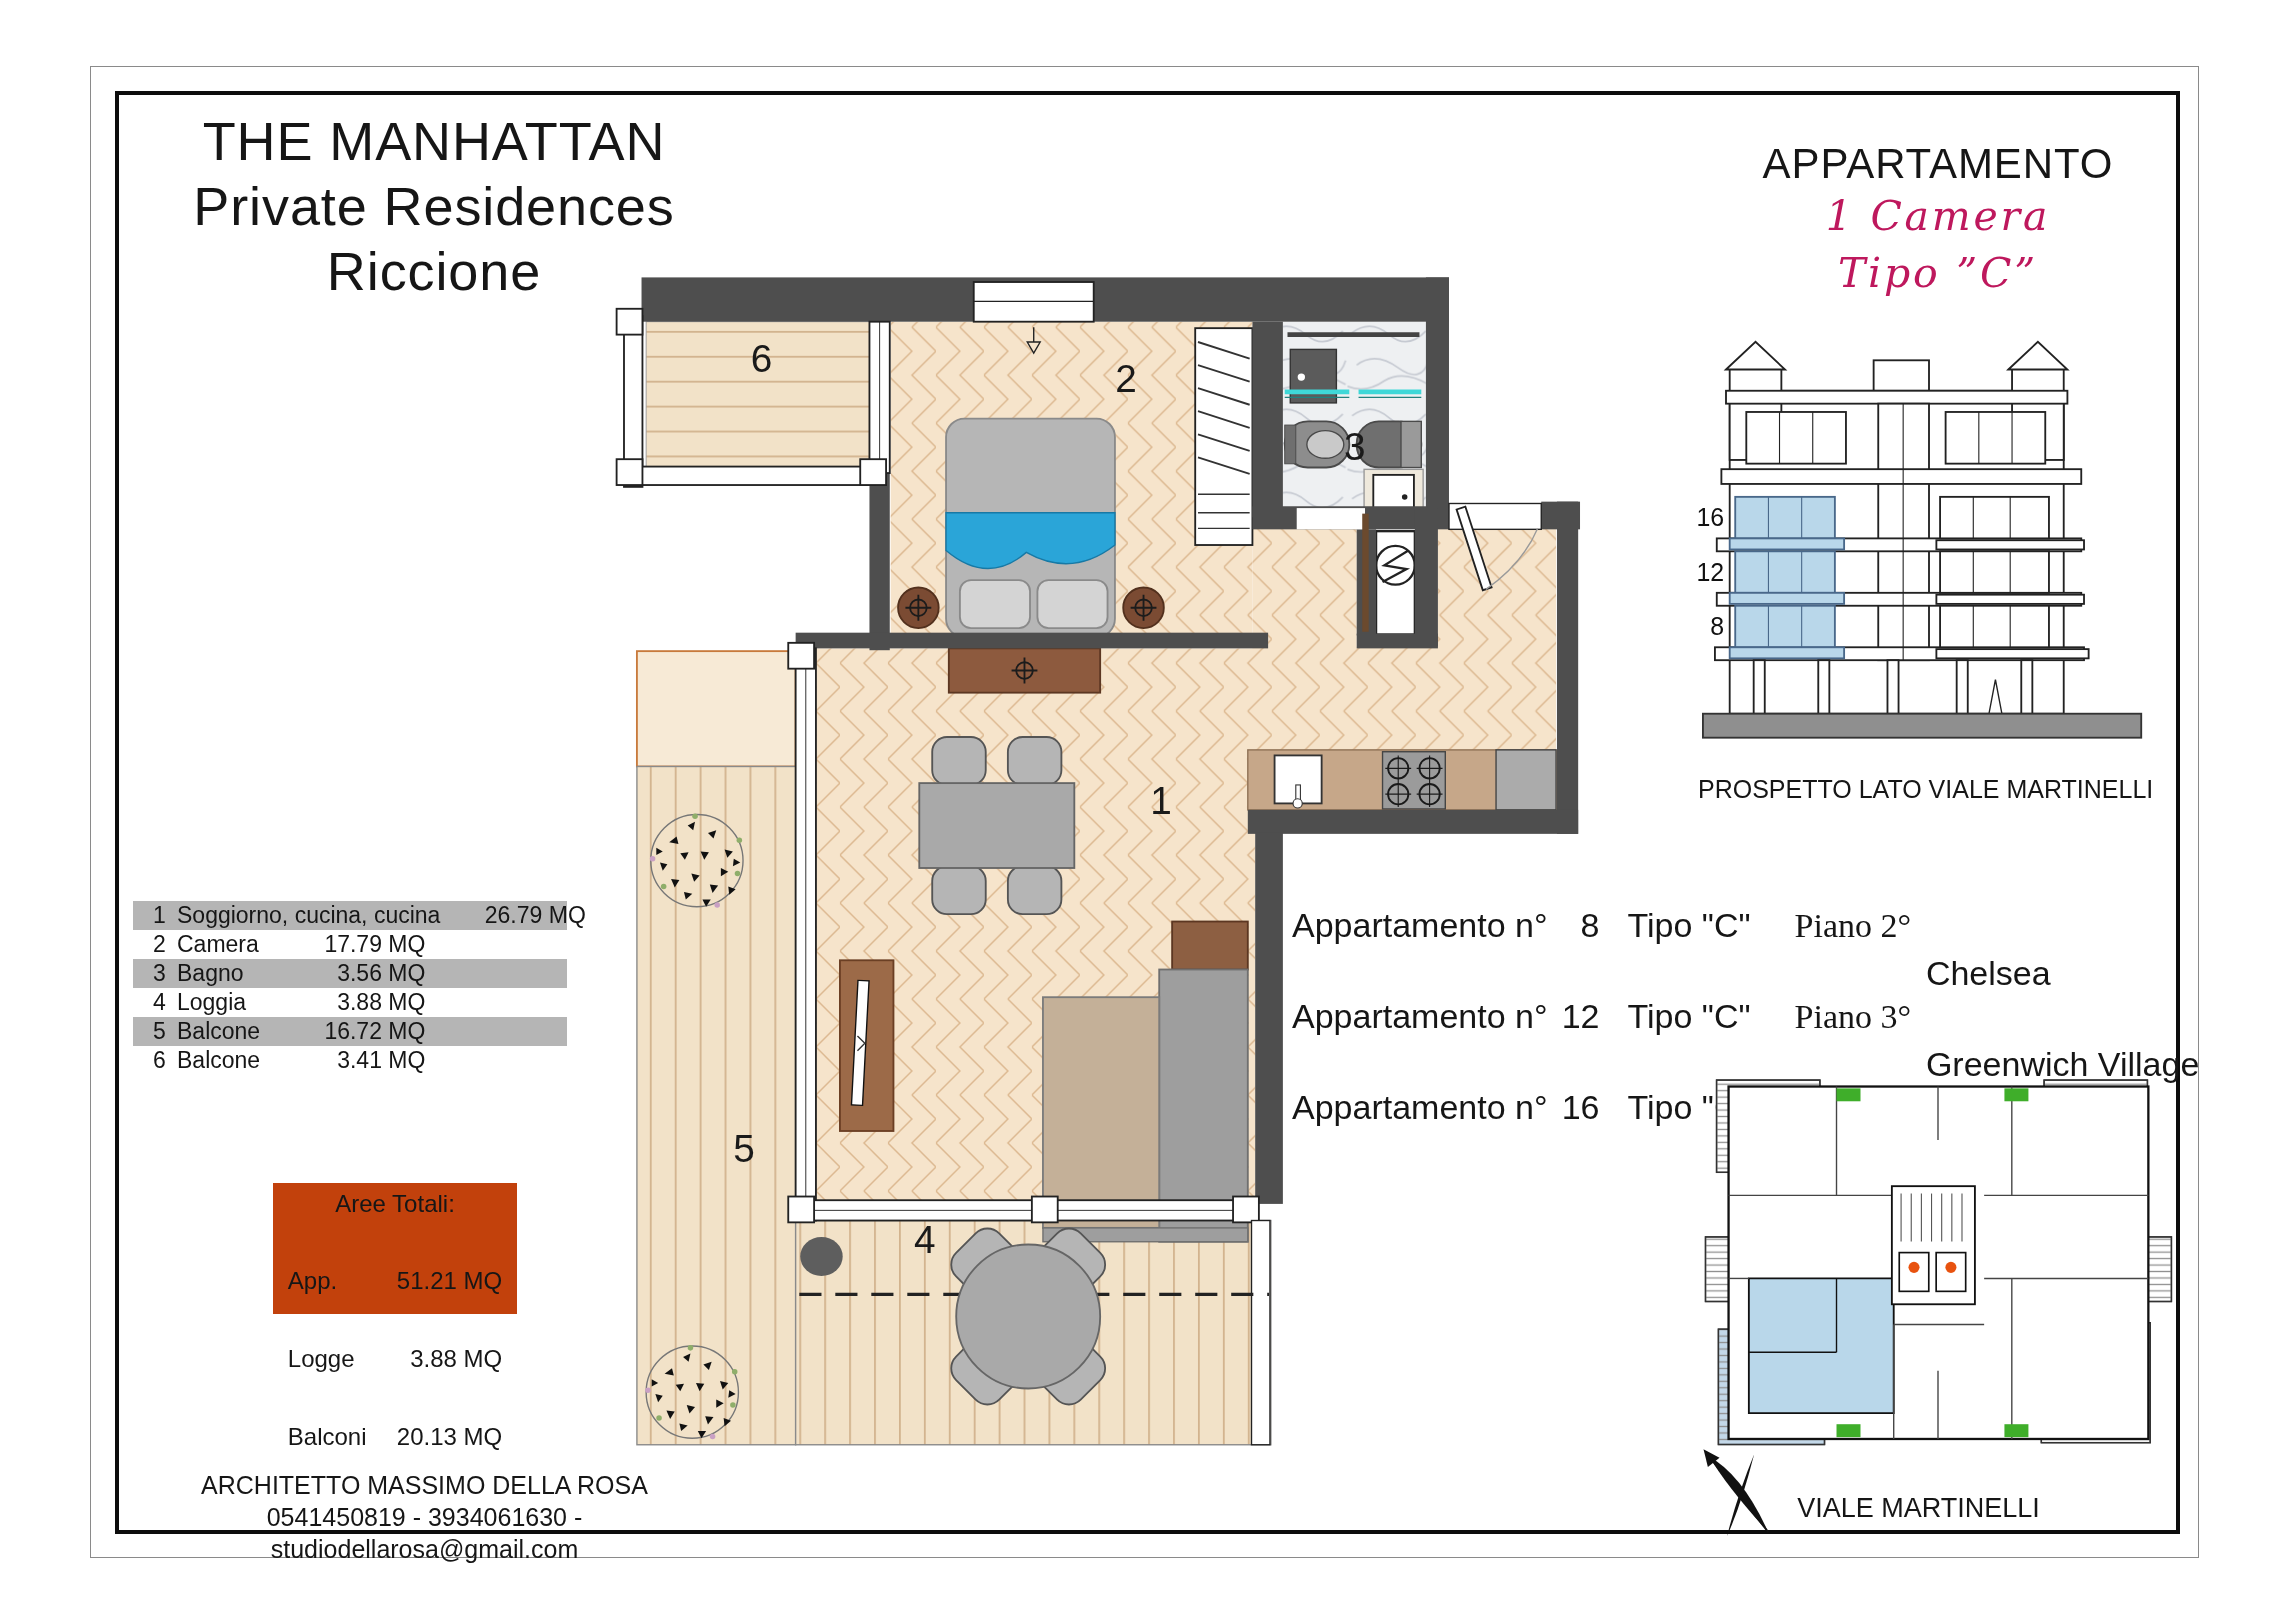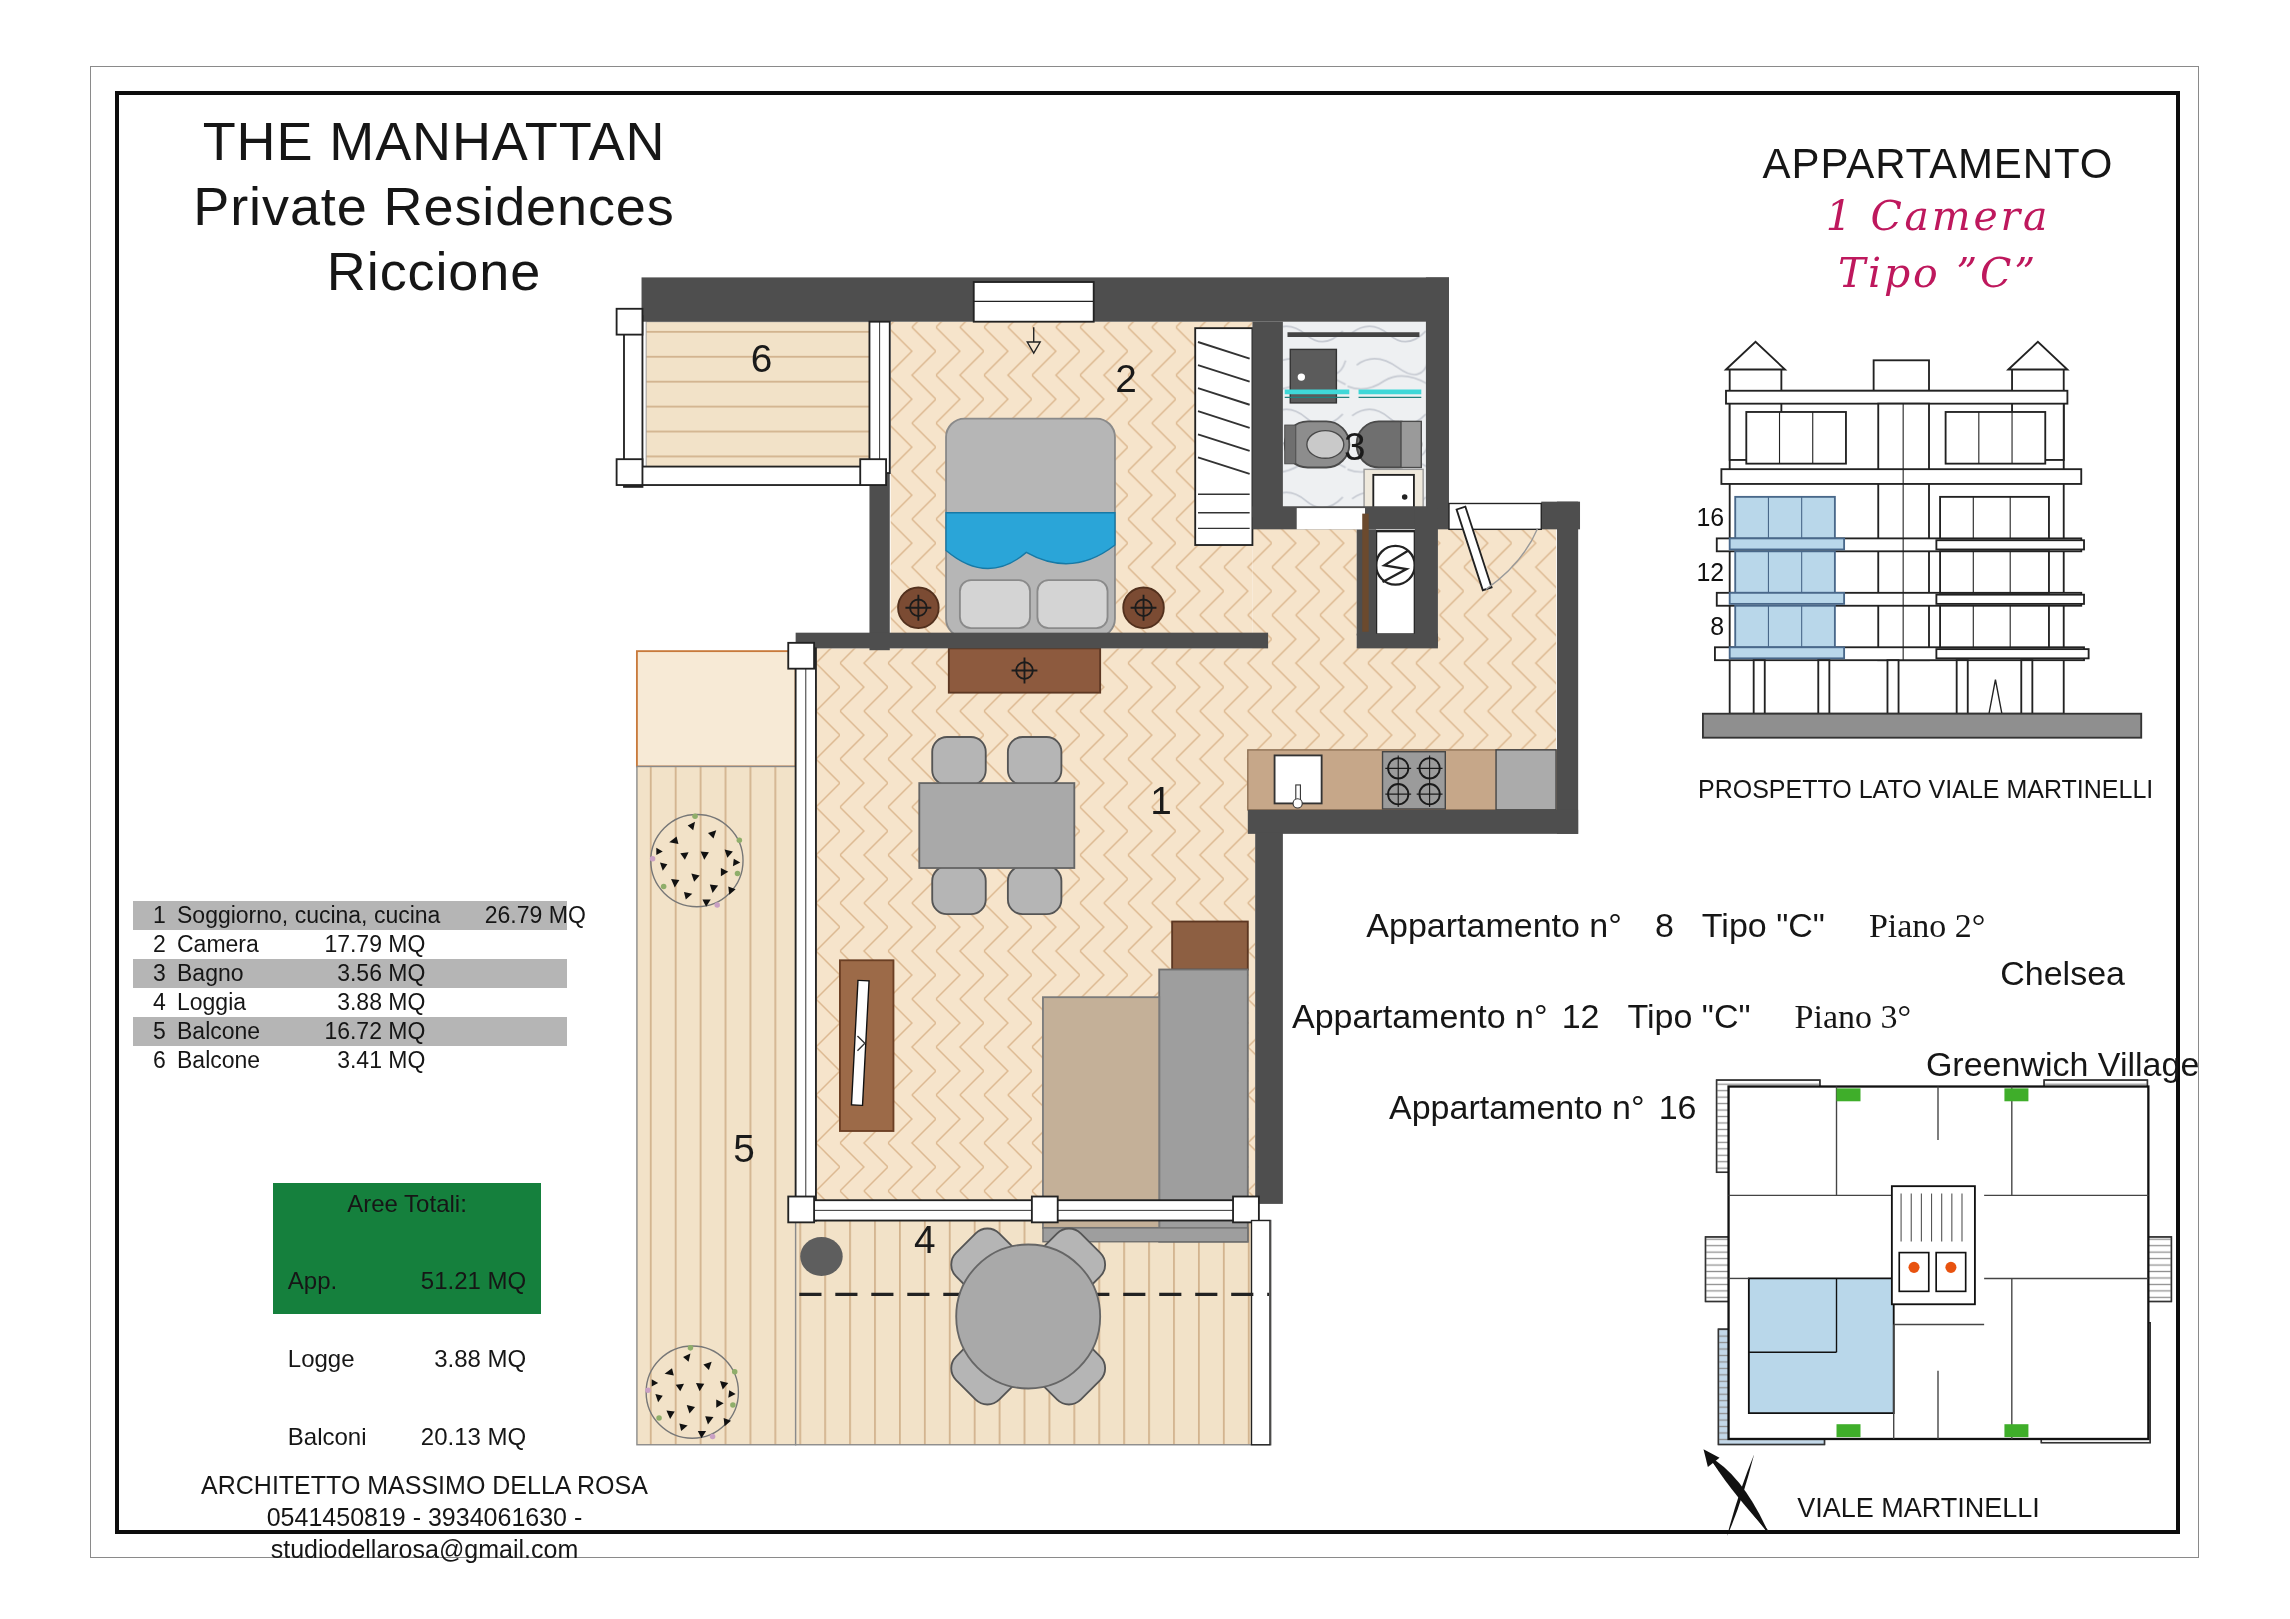--- a/index.html
+++ b/index.html
@@ -15,26 +15,26 @@
   .hdr-right .apt{font-size:42px;letter-spacing:0.9px;}
   .hdr-right .green{font-family:"DejaVu Serif",serif;font-style:italic;
        font-size:41px;line-height:57px;color:#be185d;letter-spacing:2.8px;}
   .elev-caption{position:absolute;left:1698px;top:775px;width:471px;text-align:left;font-size:25px;}
   .legend{position:absolute;left:133px;top:901px;width:434px;font-size:23px;}
   .legend-row{display:flex;align-items:center;height:29px;padding-left:20px;box-sizing:border-box;white-space:nowrap;}
   .legend-row.shaded{background:#b5b5b5;}
   .lg-num{width:24px;flex:0 0 auto;}
   .lg-name{min-width:103px;padding-right:7.4px;flex:0 0 auto;}
   .lg-area{min-width:138px;text-align:right;flex:0 0 auto;}
-  .totals{position:absolute;left:273px;top:1183px;width:268px;height:131px;background:#15803d;
+  .totals{position:absolute;left:273px;top:1183px;width:244px;height:131px;background:#c2410c;
        font-size:24px;box-sizing:border-box;padding-top:7.4px;}
   .totals .t-title{text-align:center;margin-bottom:9.2px;}
   .t-row{display:flex;justify-content:space-between;padding:0 14.8px;line-height:30px;margin-top:48px;}
   .apartments{position:absolute;left:1292px;top:904px;font-size:34px;}
-  .apt-row{display:flex;white-space:nowrap;line-height:43px;justify-content:center;}
+  .apt-row{display:flex;white-space:nowrap;line-height:43px;}
   .apt-num{width:52px;text-align:right;}
   .apt-tipo{margin-left:28px;}
   .apt-piano{margin-left:44px;font-family:Liberation Serif, serif;}
   .apt-zone{margin-left:14.8px;margin-top:48px;}
   .architect{position:absolute;left:120px;top:1469px;width:609px;text-align:center;
        font-size:25px;line-height:32px;}
   .street-caption{position:absolute;left:1794px;top:1493px;width:249px;text-align:center;font-size:27px;}
   svg text{font-family:"Liberation Sans",sans-serif;}
   .plan-svg{position:absolute;left:600px;top:231px;}
   .elev-svg{position:absolute;left:1689px;top:340px;}

